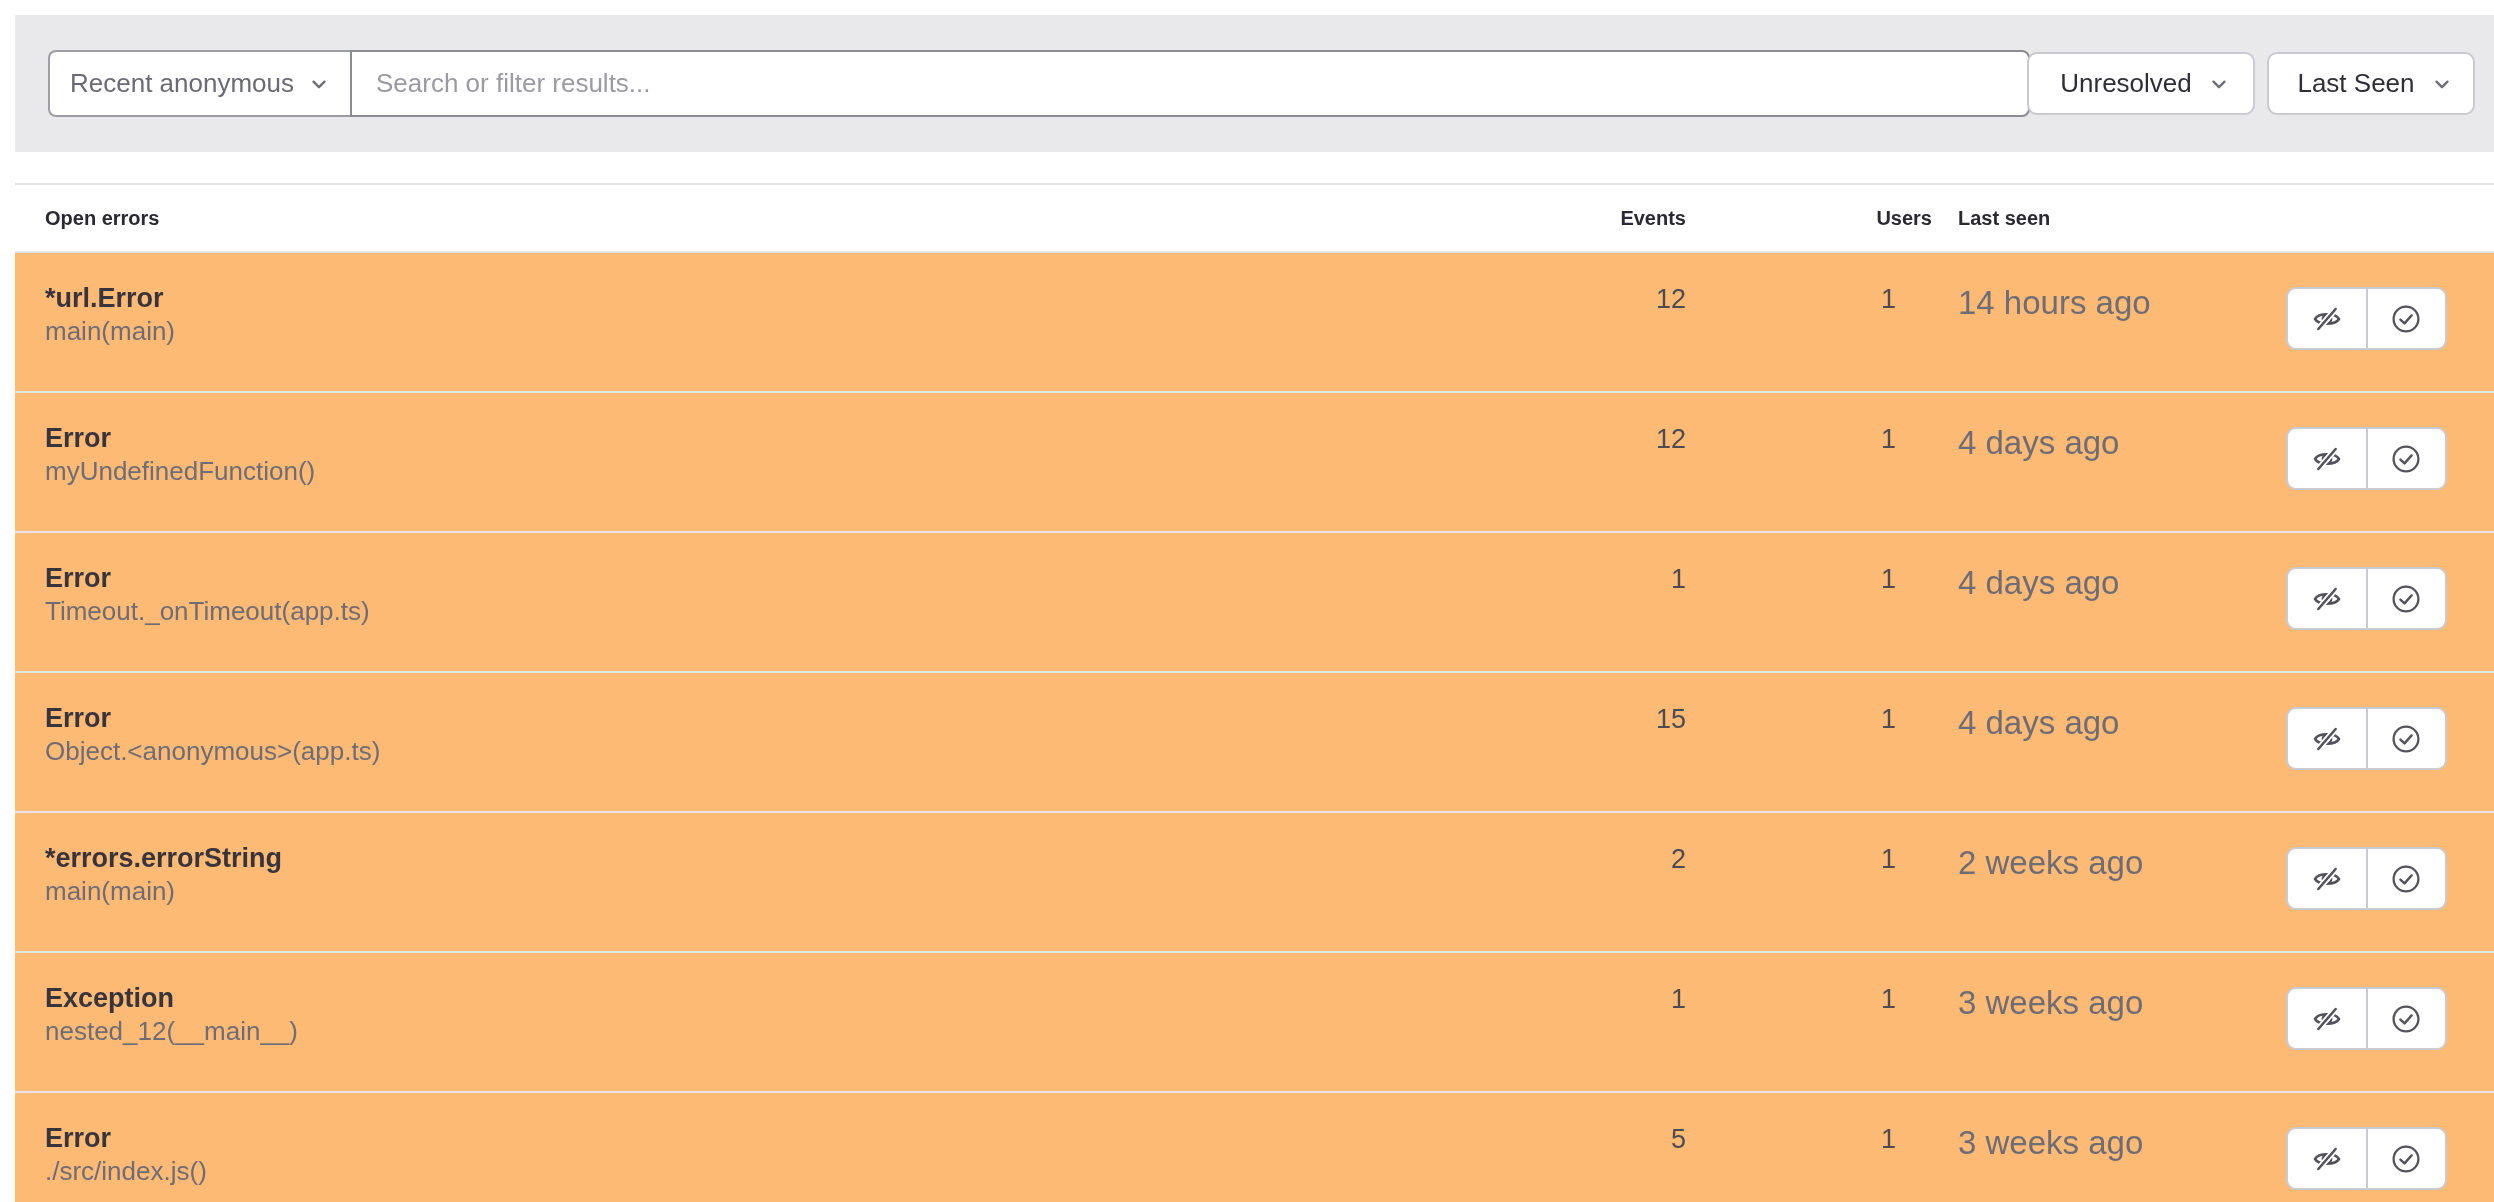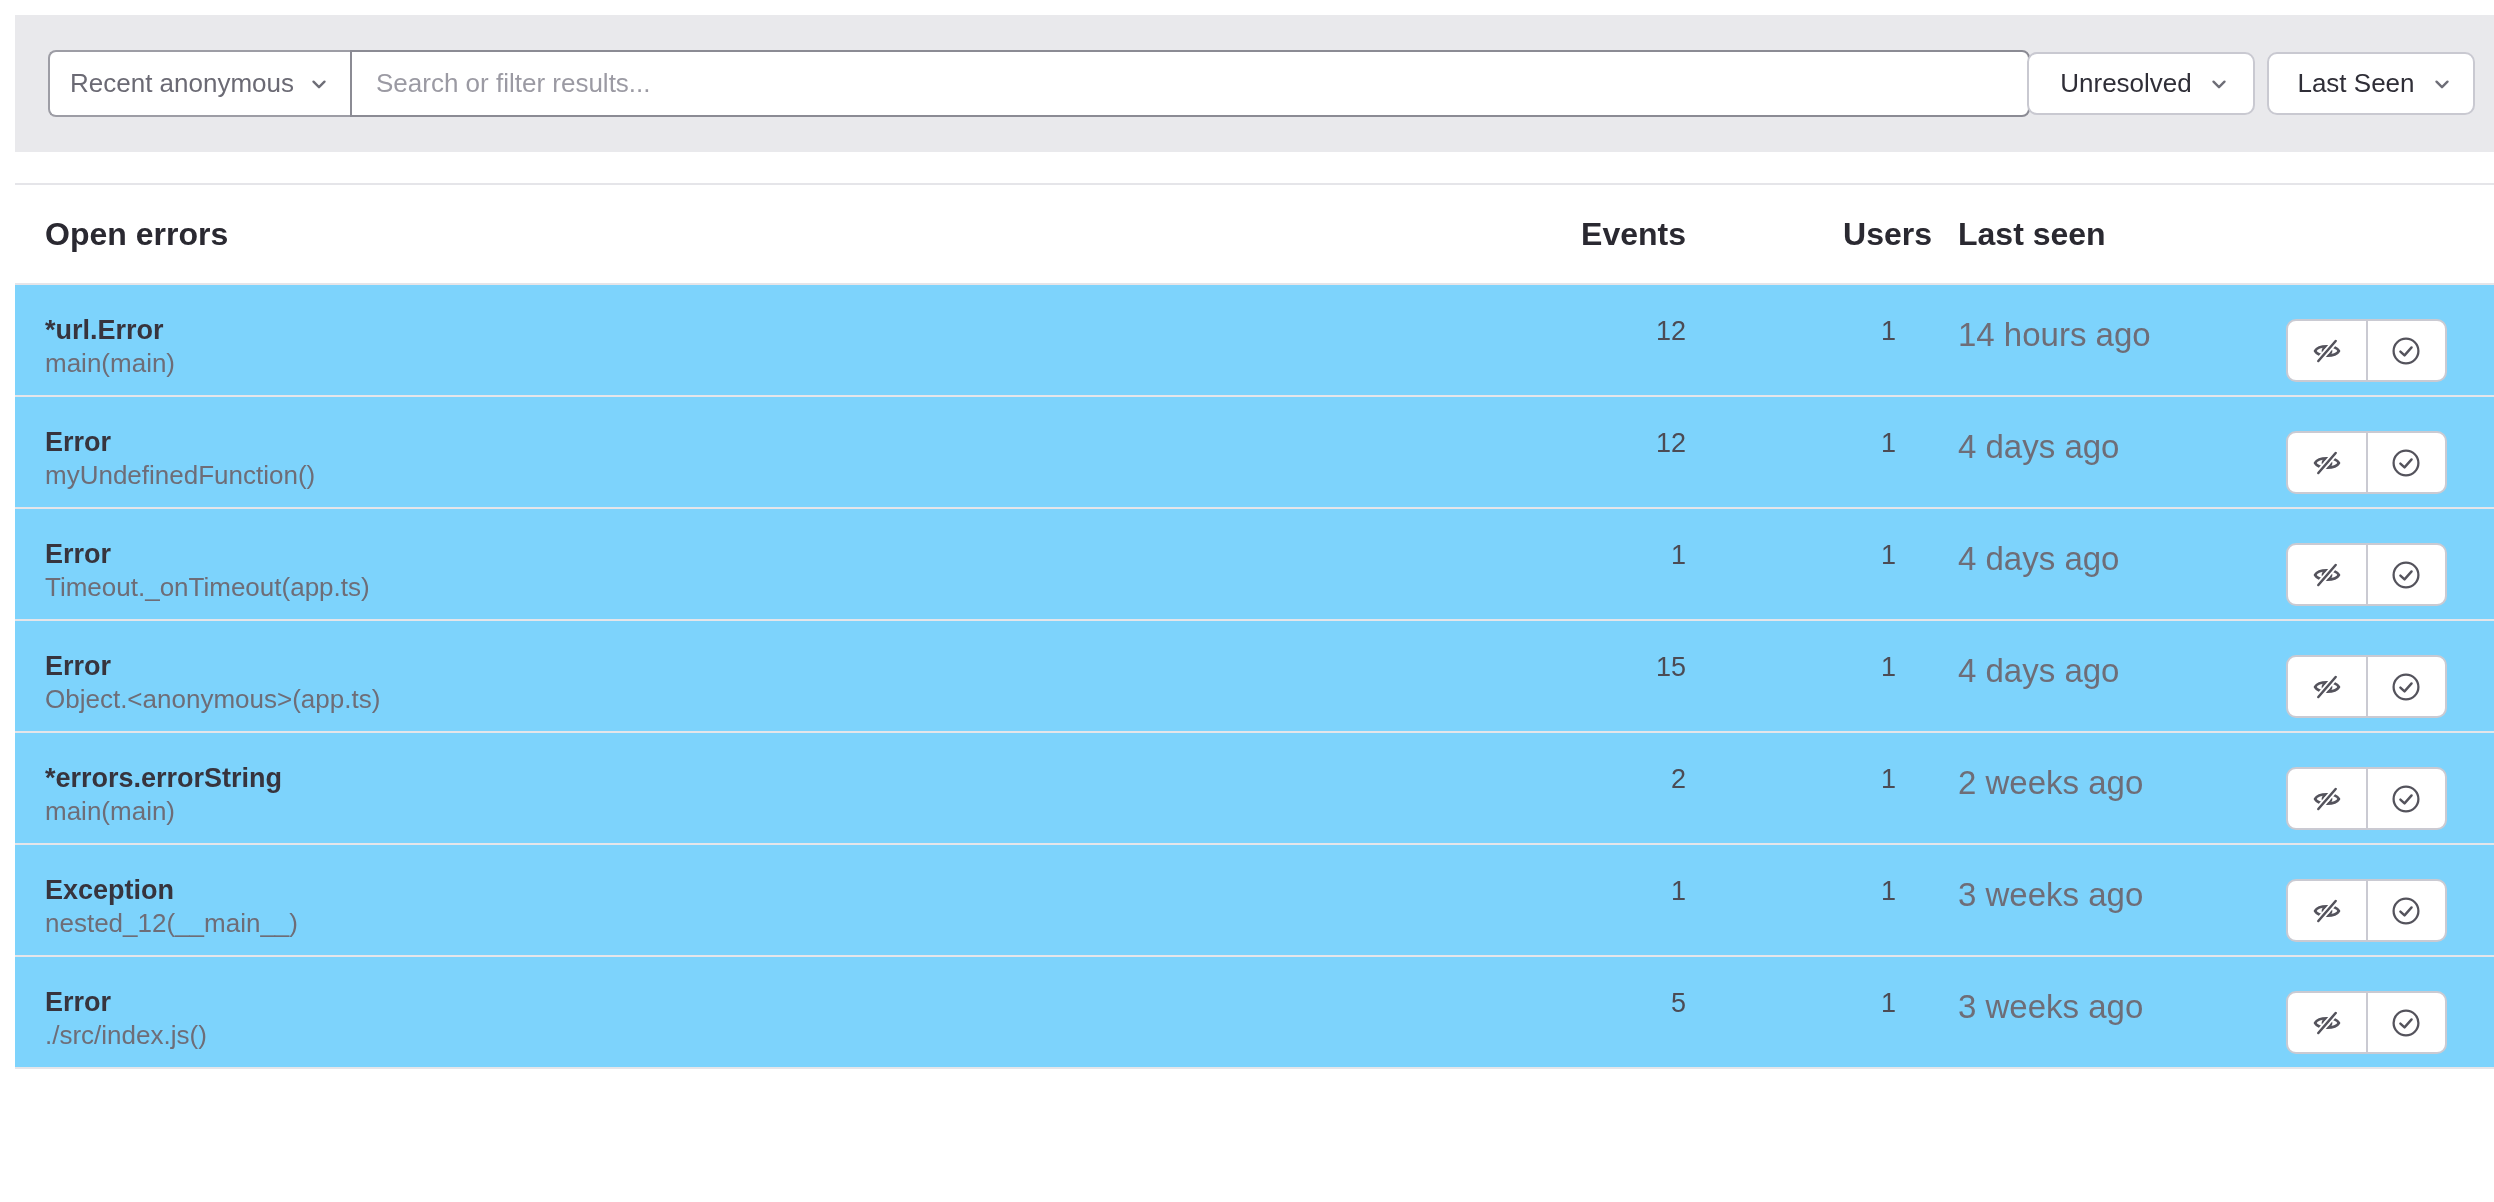--- a/index.html
+++ b/index.html
@@ -51,36 +51,36 @@
     cursor: pointer;
     padding-left: 14px;
   }
   .filter-btn.status { left: 2012px; width: 228px; }
   .filter-btn.sort   { left: 2252px; width: 208px; }
   .chev { width: 22px; height: 22px; color: #6e6e77; flex: none; }
 
   
   .table { position: absolute; left: 15px; right: 0; top: 183px; }
   .thead {
-    position: relative; height: 102px;
+    position: relative; height: 70px;
     box-sizing: border-box;
     border-top: 2px solid #e5e5e9;
     border-bottom: 2px solid #e5e5e9;
-    font-weight: bold; font-size: 32px; color: #2a2931;
+    font-weight: bold; font-size: 20px; color: #2a2931;
   }
   .thead .h-title   { position: absolute; left: 30px;  top: 50%; transform: translateY(-50%); }
   .thead .h-events  { position: absolute; right: 808px; top: 50%; transform: translateY(-50%); }
   .thead .h-users   { position: absolute; right: 562px; top: 50%; transform: translateY(-50%); }
   .thead .h-lastseen{ position: absolute; left: 1943px; top: 50%; transform: translateY(-50%); }
 
   .row {
-    position: relative; height: 112px;
+    position: relative; height: 140px;
     box-sizing: border-box;
     border-bottom: 2px solid #e5e5e9;
-    background: #7dd3fc;
+    background: #fdba74;
   }
   .cell-main { position: absolute; left: 30px; top: 28px; }
   .row-title {
     font-size: 27px; font-weight: bold; color: #37343d; line-height: 34px;
     cursor: pointer;
   }
   .row-subtitle { font-size: 26px; color: #6e6d77; line-height: 33px; }
   .cell-events  { position: absolute; right: 808px; top: 31px; font-size: 27px; color: #4c4b54; }
   .cell-users   { position: absolute; right: 598px; top: 31px; font-size: 27px; color: #4c4b54; }
   .cell-lastseen{ position: absolute; left: 1943px; top: 31px; font-size: 33px; color: #6e6d77; }

